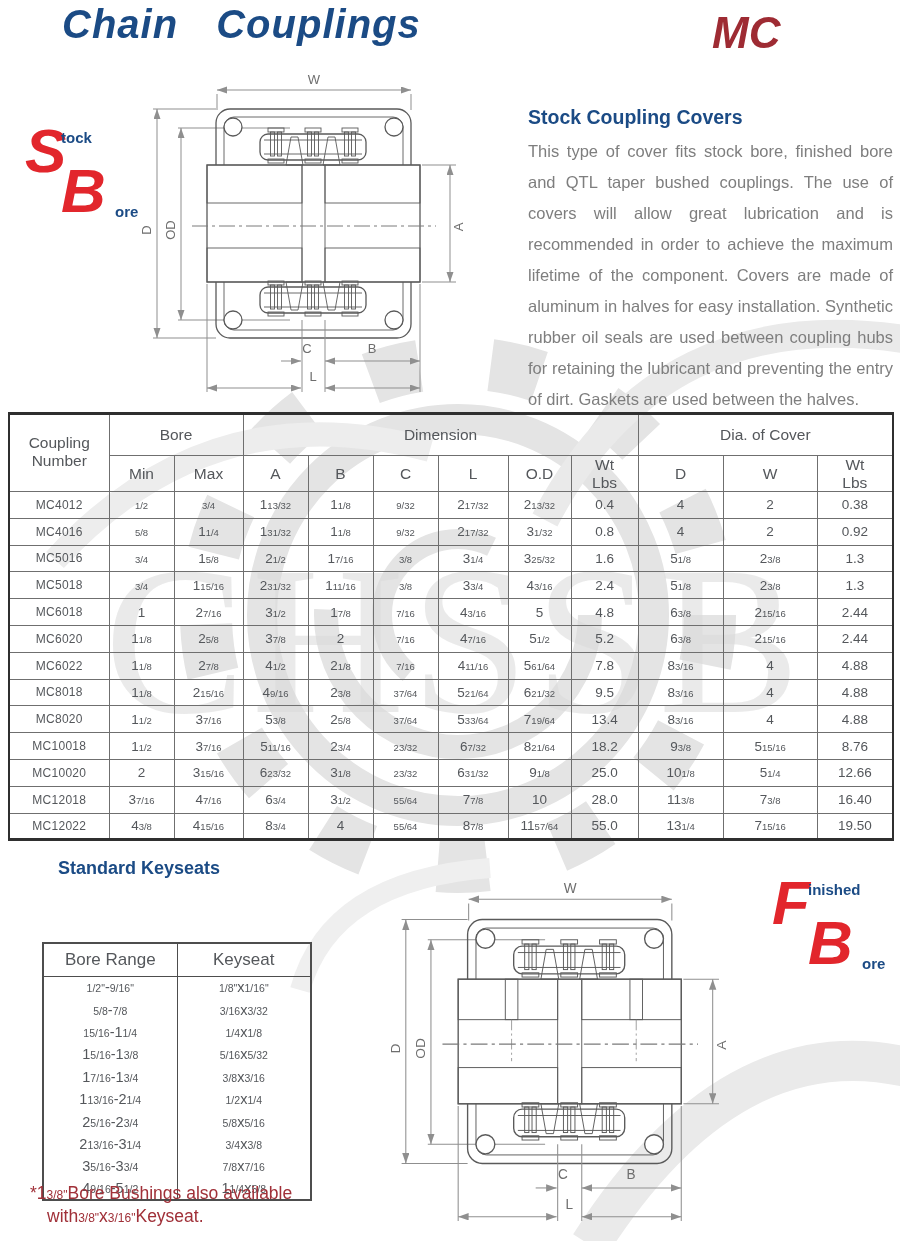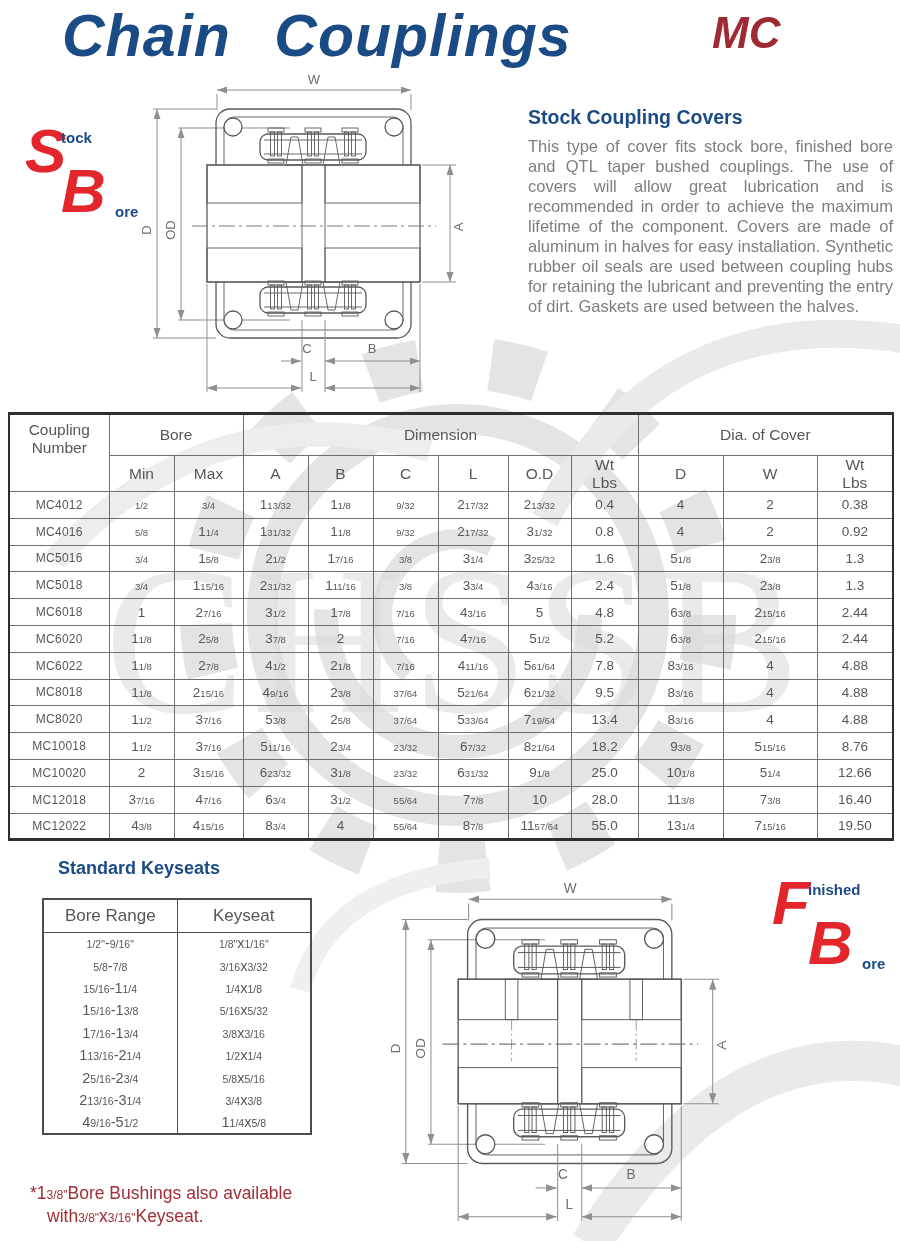--- a/index.html
+++ b/index.html
@@ -17,54 +17,54 @@
   html,body{background:#888;}
   body{font-family:"Liberation Sans",sans-serif;}
   .page{position:relative;width:900px;height:1241px;background:#ffffff;overflow:hidden;margin:0 auto;}
   .abs{position:absolute;}
 
   
   .watermark{position:absolute;left:0;top:0;pointer-events:none;}
   .wm-text{font-family:"Liberation Serif",serif;fill:#dadada;opacity:.55;letter-spacing:6px;}
 
   
-  .page-title{left:62px;top:2px;font-size:59px;font-weight:bold;font-style:italic;
+  .page-title{left:62px;top:2px;font-size:40px;font-weight:bold;font-style:italic;
     color:var(--title_blue);letter-spacing:1px;word-spacing:26px;white-space:nowrap;}
   .series-code{left:712px;top:8px;font-size:44px;font-weight:bold;font-style:italic;color:var(--brand_red);}
 
   
   .bore-logo{width:125px;height:120px;}
   .bore-logo span{position:absolute;line-height:1;}
   .bore-logo .big{font-size:62px;font-weight:bold;font-style:italic;color:var(--logo_red);}
   .bore-logo .small{font-size:15px;font-weight:bold;color:var(--logo_blue);}
   .sb-logo{left:25px;top:120px;}
   .fb-logo{left:772px;top:872px;}
   .p1{left:0;top:0;} .p2{left:36px;top:10px;} .p3{left:36px;top:40px;} .p4{left:90px;top:84px;}
 
   
   .intro{left:528px;top:106px;width:365px;}
   .intro h2{font-size:19.5px;font-weight:bold;color:var(--title_blue);margin-bottom:7px;}
-  .intro p{font-size:16.5px;line-height:20px;color:var(--body_gray);text-align:justify;}
+  .intro p{font-size:16.5px;line-height:31px;color:var(--body_gray);text-align:justify;}
 
   
   .main-table-wrap{left:8px;top:412px;}
   table{border-collapse:collapse;table-layout:fixed;background:transparent;}
   .main-table{width:884px;border:2px solid #2f2f2f;border-top-width:3px;border-bottom-width:3px;}
   .main-table th,.main-table td{border:1px solid var(--line_gray);text-align:center;vertical-align:middle;
     color:var(--table_gray);overflow:hidden;}
   .main-table thead tr.r1 th{height:42px;font-size:15.5px;font-weight:normal;}
   .main-table thead tr.r2 th{height:36px;font-size:15.5px;font-weight:normal;white-space:pre-line;line-height:1.1;}
   .main-table tbody td{height:26.8px;font-size:13.5px;}
   .main-table tbody td.mc{font-size:12px;letter-spacing:.3px;}
-  .coupling-head{display:flex;flex-direction:column;justify-content:flex-start;height:72px;padding:4px 0 6px 0;}
+  .coupling-head{display:flex;flex-direction:column;justify-content:center;height:72px;padding:4px 0 6px 0;}
   .fr{font-size:9.5px;font-style:normal;letter-spacing:0;}
 
   
   .keyseats-heading{left:58px;top:858px;font-size:18px;font-weight:bold;color:var(--title_blue);}
-  .keyseats-wrap{left:42px;top:898px;}
+  .keyseats-wrap{left:42px;top:942px;}
   .key-table{width:268px;border:2px solid #4d4d4d;}
   .key-table th{height:33px;font-size:17px;font-weight:normal;color:var(--table_gray);
     border-bottom:1.5px solid #4d4d4d;}
   .key-table th,.key-table td{border-left:1.5px solid #4d4d4d;text-align:center;vertical-align:middle;color:var(--table_gray);}
   .key-table th:first-child,.key-table td:first-child{border-left:none;}
   .key-table td{height:22.4px;font-size:14.5px;}
   .key-table .fr{font-size:10.5px;}
 
   
   .footnote{left:30px;top:1183px;color:var(--footnote_red);font-size:17.5px;line-height:21px;}
@@ -488,20 +488,24 @@
           </tr>
           <tr>
             <td>2<span class="fr">5/16</span>-2<span class="fr">3/4</span></td>
             <td><span class="fr">5/8</span>x<span class="fr">5/16</span></td>
           </tr>
           <tr>
             <td>2<span class="fr">13/16</span>-3<span class="fr">1/4</span></td>
             <td><span class="fr">3/4</span>x<span class="fr">3/8</span></td>
           </tr>
           <tr>
+            <td>3<span class="fr">5/16</span>-3<span class="fr">3/4</span></td>
+            <td><span class="fr">7/8</span>x<span class="fr">7/16</span></td>
+          </tr>
+          <tr>
             <td>4<span class="fr">9/16</span>-5<span class="fr">1/2</span></td>
             <td>1<span class="fr">1/4</span>x<span class="fr">5/8</span></td>
           </tr>
         </tbody>
     </table>
   </div>
 
   <div class="abs footnote">
     <div class="l1" id="footnote-l1">*1<span class="fr">3/8"</span>Bore Bushings also available</div>
     <div class="l2" id="footnote-l2">with<span class="fr">3/8"</span>x<span class="fr">3/16"</span>Keyseat.</div>

